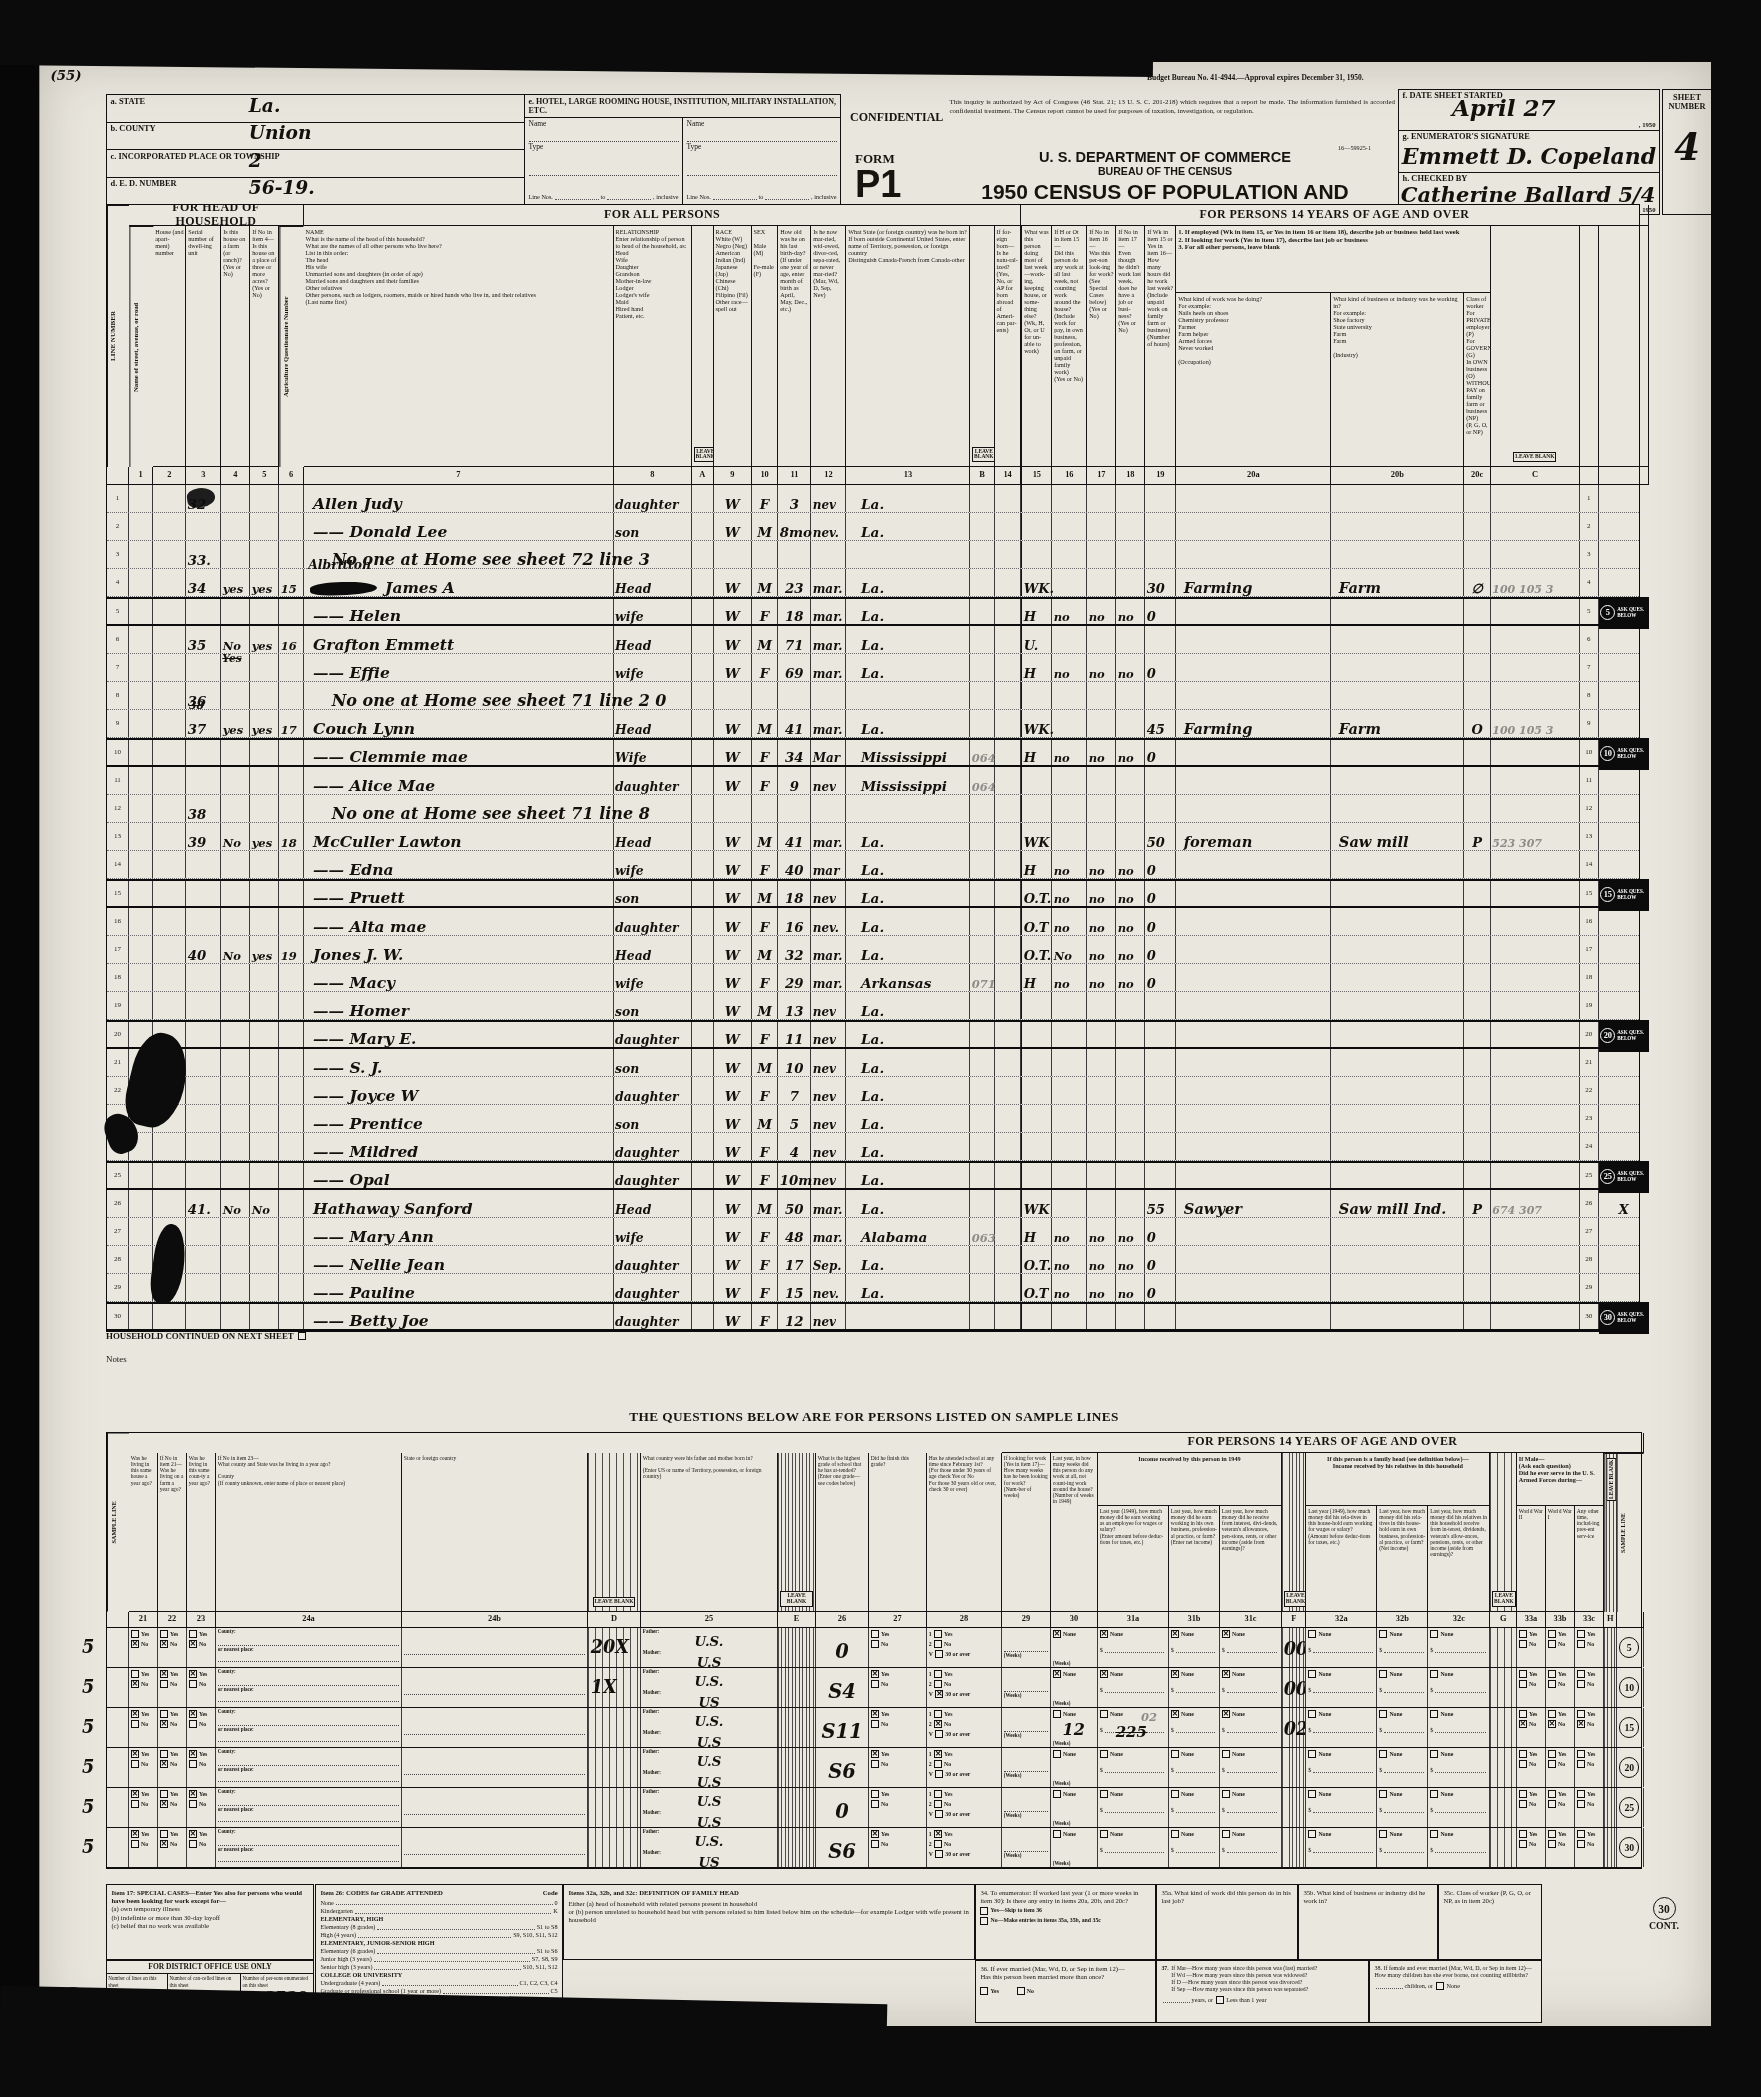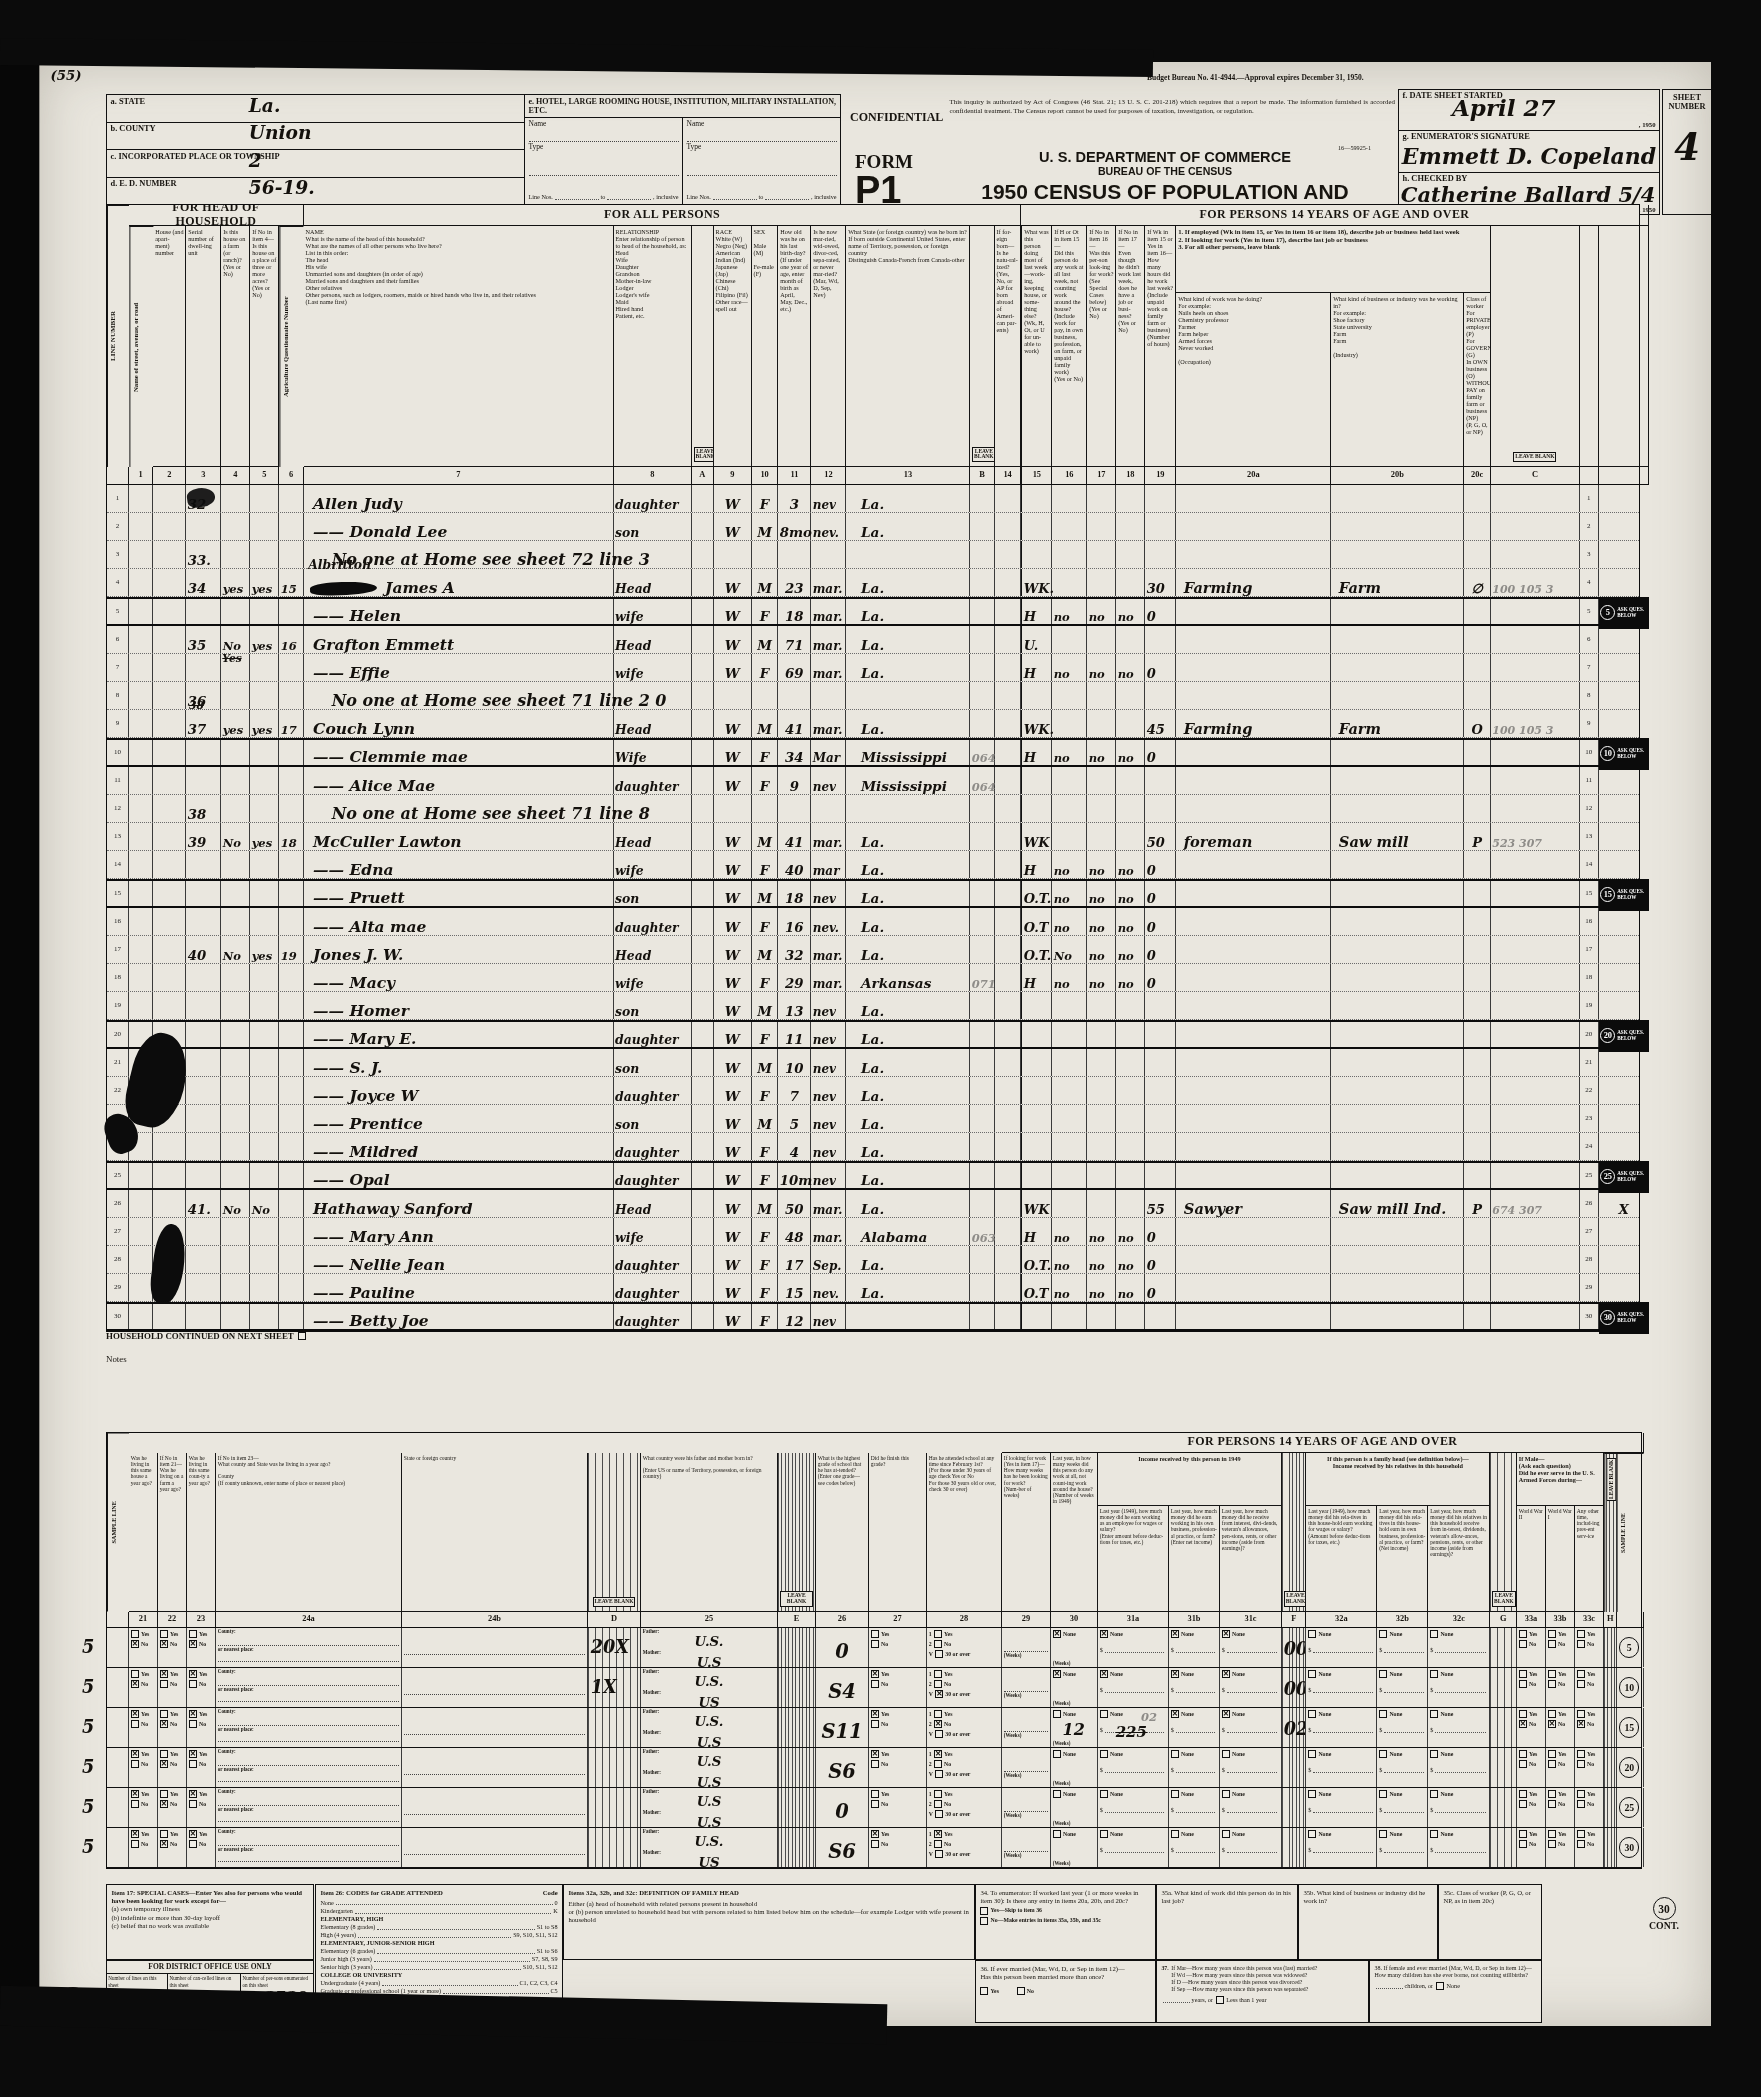--- a/index.html
+++ b/index.html
@@ -92,21 +92,21 @@
             </div>
         </div>
       </div>
     </div>
 
     <div class="abs" style="left:811px;top:36px;width:545px;display:flex;gap:6.2px">
       <div class="b" style="font-size:12px;padding-top:11.5px">CONFIDENTIAL</div>
       <div style="font-size:6.9px;line-height:1.25;text-align:justify">This inquiry is authorized by Act of Congress (46 Stat. 21; 13 U. S. C. 201-218) which requires that a report be made. The information furnished is accorded confidential treatment.  The Census report cannot be used for purposes of taxation, investigation, or regulation.</div>
     </div>
     <div class="abs" style="left:816px;top:89px;width:71px">
-      <div class="b" style="font-size:19px">FORM</div>
+      <div class="b" style="font-size:13px">FORM</div>
       <div class="b" style="font-size:38px;line-height:.9;font-family:'Liberation Sans',sans-serif">P1</div>
     </div>
     <div class="abs ctr" style="left:900px;top:87px;width:452px">
       <div class="b" style="font-size:14.6px;font-family:'Liberation Sans',sans-serif">U. S. DEPARTMENT OF COMMERCE</div>
       <div class="b" style="font-size:10.6px;font-family:'Liberation Sans',sans-serif">BUREAU OF THE CENSUS</div>
       <div class="b" style="font-size:21px;margin-top:2.7px;font-family:'Liberation Sans',sans-serif">1950 CENSUS OF POPULATION AND HOUSING</div>
     </div>
     <div class="abs" style="left:1299px;top:82px;font-size:6.2px">16—59925-1</div>
 
     <div class="abs fbox" style="left:1359px;top:26.6px;width:262px;height:126px">
@@ -1812,20 +1812,21 @@
     <div class="abs" style="left:67px;top:1269px;font-size:8.9px;font-weight:bold;display:flex;align-items:center;gap:4.4px">
       <span>HOUSEHOLD CONTINUED ON NEXT SHEET</span>
         <span class="cb"></span>
     </div>
     <div class="abs" style="left:67px;top:1292px;font-size:8.9px">Notes</div>
 
     <div class="abs blob" style="left:91px;top:971px;width:55px;height:95px;transform:rotate(14deg)"></div>
     <div class="abs blob" style="left:67px;top:1051px;width:31px;height:40px;transform:rotate(-20deg)"></div>
     <div class="abs blob" style="left:114px;top:1162px;width:31px;height:80px;transform:rotate(8deg)"></div>
 
+    <div class="abs ctr b" style="left:67px;top:1347px;width:1536px;font-size:13.3px;letter-spacing:0.4px">THE QUESTIONS BELOW ARE FOR PERSONS LISTED ON SAMPLE LINES</div>
     <div id="stable">
       <div id="shead" style="grid-template-columns: 22px 29px 29px 29px 186px 186px 53px 137px 38px 53px 58px 75px 49px 47px 71px 51px 62px 24.4px 71px 51px 62px 26.6px 29px 29px 29px 13.3px 26.6px; grid-template-rows: 19.5px 53px 106px 16px;">
           <div class="hc rot b" style="grid-area: 1 / 1 / 4 / 2;">SAMPLE LINE</div>
           <div class="numc" style="grid-area: 4 / 1 / auto / 2;"></div>
           <div class="hc band" style="grid-area: 1 / 13 / auto / 28;">FOR PERSONS 14 YEARS OF AGE AND OVER</div>
           <div class="hc ctr b" style="grid-area: 2 / 15 / auto / 18;">Income received by this person in 1949</div>
           <div class="hc ctr b" style="grid-area: 2 / 19 / auto / 22;">If this person is a family head (see definition below)—
 Income received by his relatives in this household</div>
           <div class="hc b" style="grid-area: 2 / 23 / auto / 26;">If Male—
 (Ask each question)

